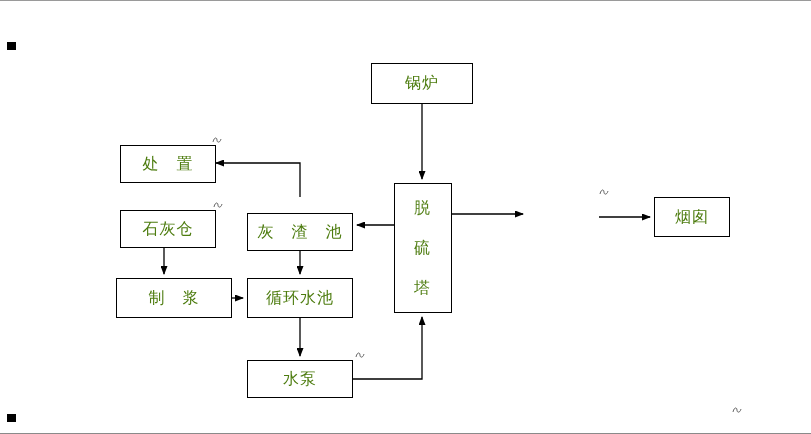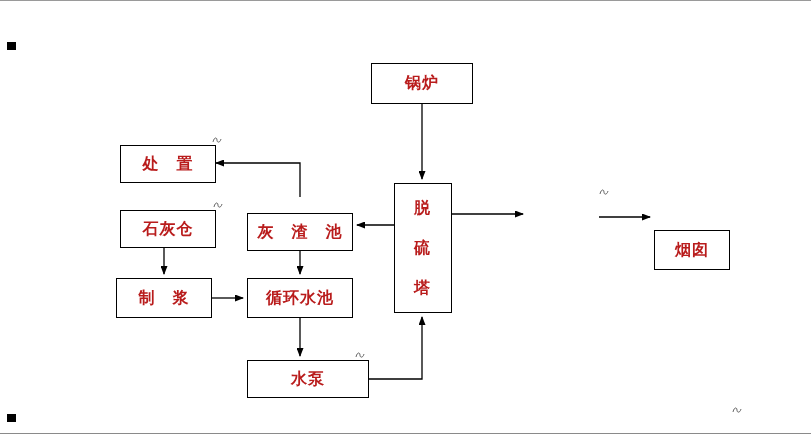--- a/index.html
+++ b/index.html
@@ -27,22 +27,22 @@
   }
   .node {
     position: absolute;
     box-sizing: border-box;
     border: 1px solid #000000;
     background: #ffffff;
     display: flex;
     align-items: center;
     justify-content: center;
     font-size: 16px;
-    font-weight: bold;
-    color: #b91c1c;
+    font-weight: normal;
+    color: #4d7c0f;
     letter-spacing: 1px;
     white-space: pre;
   }
   .v-text {
     display: block;
     width: 18px;
     line-height: 40px;
     word-break: break-all;
     text-align: left;
     letter-spacing: 0;
@@ -86,31 +86,31 @@
       <path transform="translate(733,406)" d="M0,5 C1,0 4,0 4,3 C4,6 7,6 8,2"></path>
     </g>
   </svg>
 
   <div class="node" style="left:371px; top:62px; width:102px; height:41px;">锅炉</div>
 
   <div class="node" style="left:120px; top:144px; width:96px; height:38px;">处　置</div>
 
   <div class="node" style="left:120px; top:209px; width:96px; height:38px;">石灰仓</div>
 
-  <div class="node" style="left:116px; top:277px; width:96px; height:40px;">制　浆</div>
+  <div class="node" style="left:116px; top:277px; width:116px; height:40px;">制　浆</div>
 
   <div class="node" style="left:247px; top:212px; width:106px; height:38px;">灰　渣　池</div>
 
   <div class="node" style="left:247px; top:277px; width:106px; height:40px;">循环水池</div>
 
-  <div class="node" style="left:247px; top:359px; width:122px; height:38px;">水泵</div>
+  <div class="node" style="left:247px; top:359px; width:106px; height:38px;">水泵</div>
 
   <div class="node" style="left:394px; top:182px; width:58px; height:130px;">
     <span class="v-text">脱硫塔</span>
   </div>
 
 
-  <div class="node" style="left:654px; top:196px; width:76px; height:40px;margin-top:33px;">烟囱</div>
+  <div class="node" style="left:654px; top:196px; width:76px; height:40px;">烟囱</div>
 
   <div class="corner-mark" style="left:7px; top:41px;"></div>
   <div class="corner-mark" style="left:7px; top:413px;"></div>
 
 </div>
 
 </body></html>

